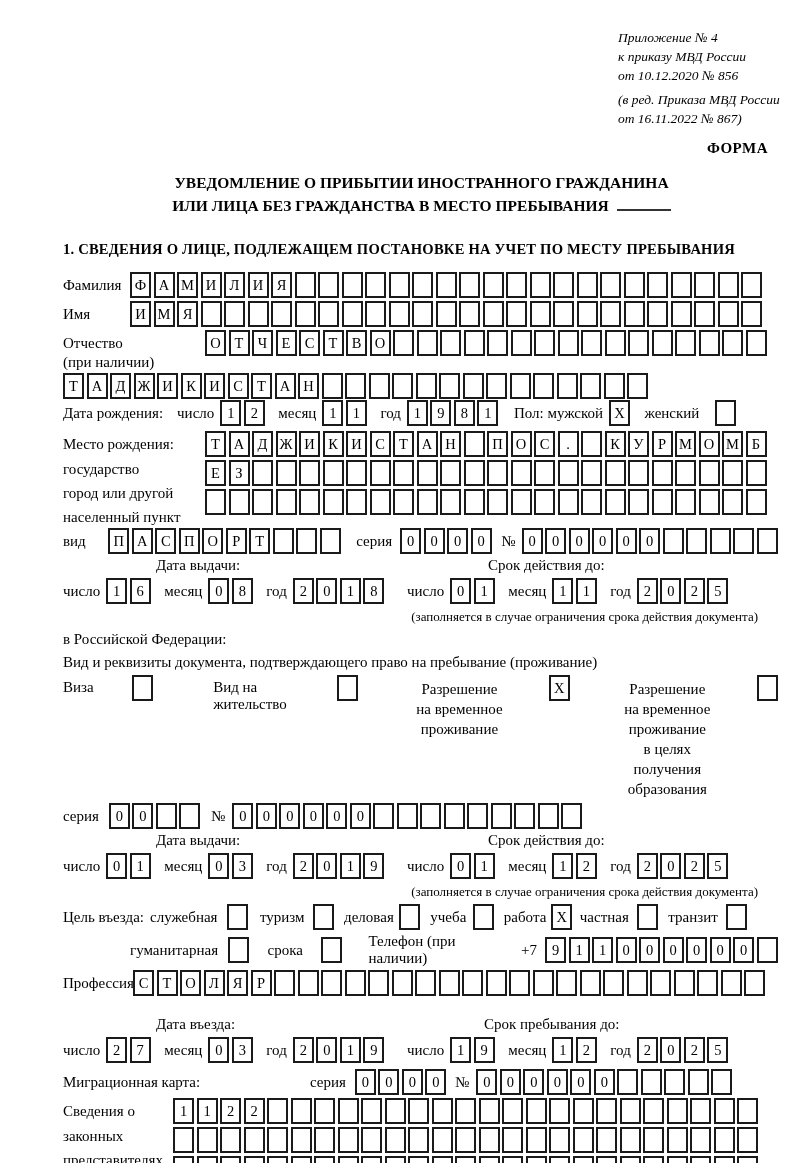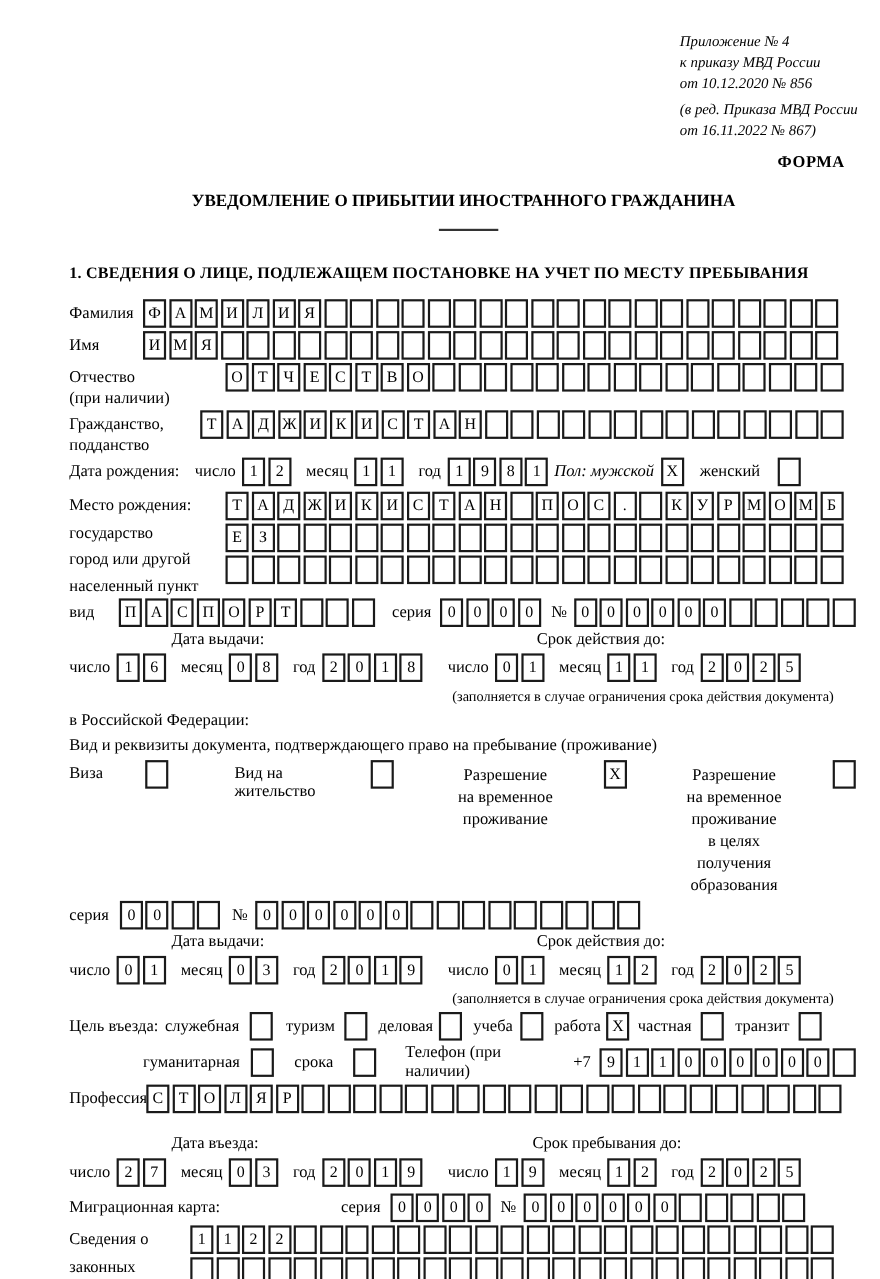--- a/index.html
+++ b/index.html
@@ -62,21 +62,21 @@
     <div>к приказу МВД России</div>
     <div>от 10.12.2020 № 856</div>
     <div class="gap"></div>
     <div>(в ред. Приказа МВД России</div>
     <div>от 16.11.2022 № 867)</div>
   </div>
   <div class="forma">ФОРМА</div>
 
   <div class="title">
     <div>УВЕДОМЛЕНИЕ О ПРИБЫТИИ ИНОСТРАННОГО ГРАЖДАНИНА</div>
-    <div><span class="title-underline"></span></div>
+    <div><span>ИЛИ ЛИЦА БЕЗ ГРАЖДАНСТВА В МЕСТО ПРЕБЫВАНИЯ</span><span class="title-underline"></span></div>
   </div>
 
   <div class="sec-heading">1. СВЕДЕНИЯ О ЛИЦЕ, ПОДЛЕЖАЩЕМ ПОСТАНОВКЕ НА УЧЕТ ПО МЕСТУ ПРЕБЫВАНИЯ</div>
 
   <div class="form">
 
     <div class="row">
       <span class="rowlabel w67">Фамилия</span>
       <span class="cells">
           <span class="cell">Ф</span>
@@ -169,24 +169,20 @@
           <span class="cell"></span>
           <span class="cell"></span>
           <span class="cell"></span>
           <span class="cell"></span>
           <span class="cell"></span>
           <span class="cell"></span>
         </span>
     </div>
 
     <div class="row" style="margin-bottom:1px;">
-      <span class="rowlabel w119">
-        <span style="display:block">Гражданство,</span>
-        <span style="display:block">подданство</span>
-      </span>
       <span class="cells">
           <span class="cell">Т</span>
           <span class="cell">А</span>
           <span class="cell">Д</span>
           <span class="cell">Ж</span>
           <span class="cell">И</span>
           <span class="cell">К</span>
           <span class="cell">И</span>
           <span class="cell">С</span>
           <span class="cell">Т</span>
@@ -223,21 +219,21 @@
             <span class="cell">1</span>
           </span>
         <span class="dl ml">год</span>
         <span class="cells">
             <span class="cell">1</span>
             <span class="cell">9</span>
             <span class="cell">8</span>
             <span class="cell">1</span>
           </span>
       </span>
-      <span style="margin-left:3px;font-style:italic;">Пол: мужской</span>
+      <span style="margin-left:13px;">Пол: мужской</span>
       <span class="cells cb">
           <span class="cell">X</span>
         </span>
       <span style="margin-left:12px;">женский</span>
       <span class="cells cb" style="margin-left:16px;">
           <span class="cell"></span>
         </span>
     </div>
 
     <div class="row" style="margin-bottom:1px;">

